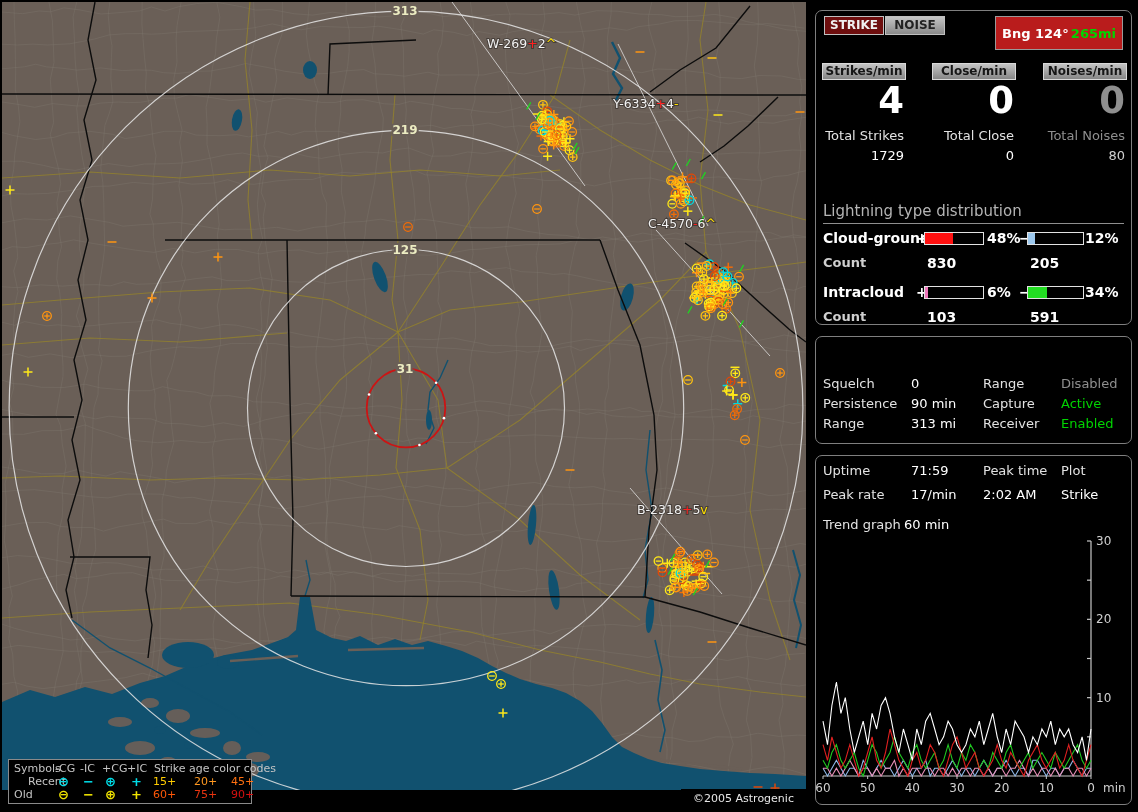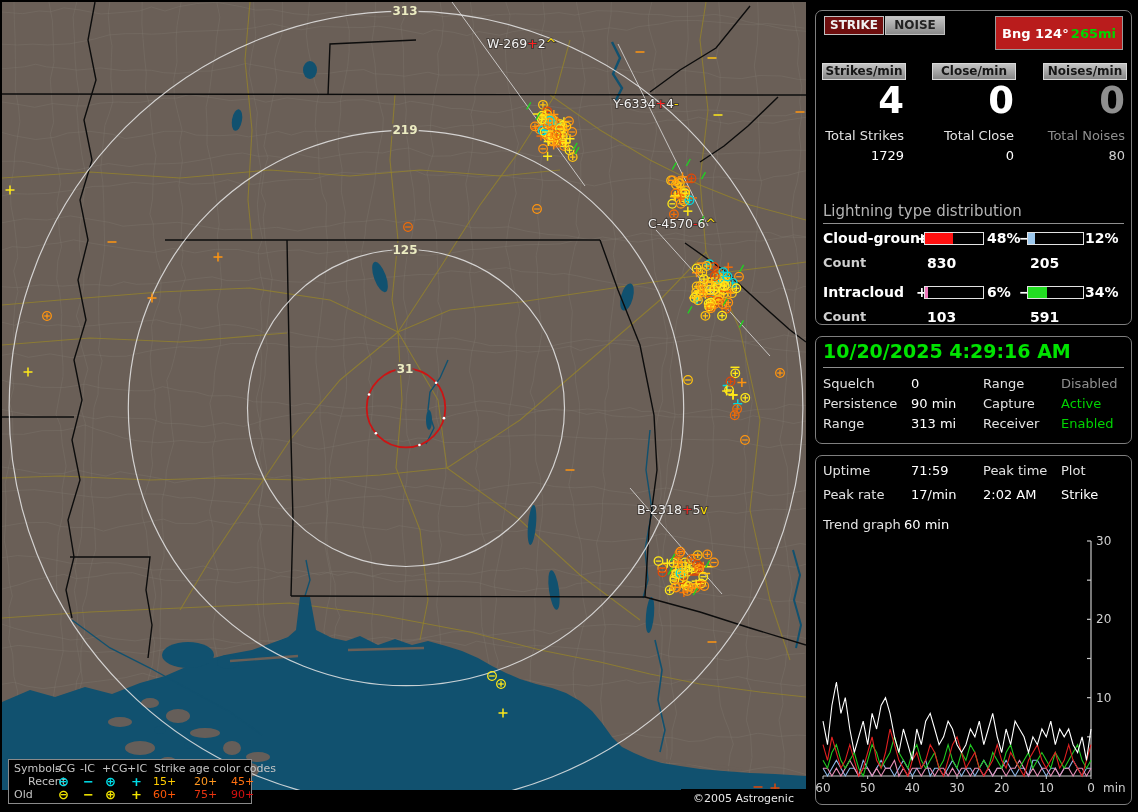--- a/index.html
+++ b/index.html
@@ -919,21 +919,20 @@
     <div class="fill" style="background: rgb(34, 221, 34); width: 34%;"></div>
     </div>
   <div class="abs drow" style="left:269px;top:273px;">34%</div>
 
   <div class="abs drow" style="left:7px;top:298px;color:#cfcfcf;font-size:13px;">Count</div>
   <div class="abs drow" style="left:111px;top:298px;text-align:right;">103</div>
   <div class="abs drow" style="left:214px;top:298px;">591</div>
 </div>
 
 <div class="panel" style="top:336px;height:108px;">
-  <div class="abs" id="datetime" style="left:7px;top:3px;">10/20/2025 4:29:16 AM</div>
 
   <span class="abs lbl" style="left:7px;top:39px;">Squelch</span>
   <span class="abs val" style="left:95px;top:39px;">0</span>
   <span class="abs lbl" style="left:167px;top:39px;">Range</span>
   <span class="abs val gray" style="left:245px;top:39px;">Disabled</span>
 
   <span class="abs lbl" style="left:7px;top:59px;">Persistence</span>
   <span class="abs val" style="left:95px;top:59px;">90 min</span>
   <span class="abs lbl" style="left:167px;top:59px;">Capture</span>
   <span class="abs val green" style="left:245px;top:59px;">Active</span>

